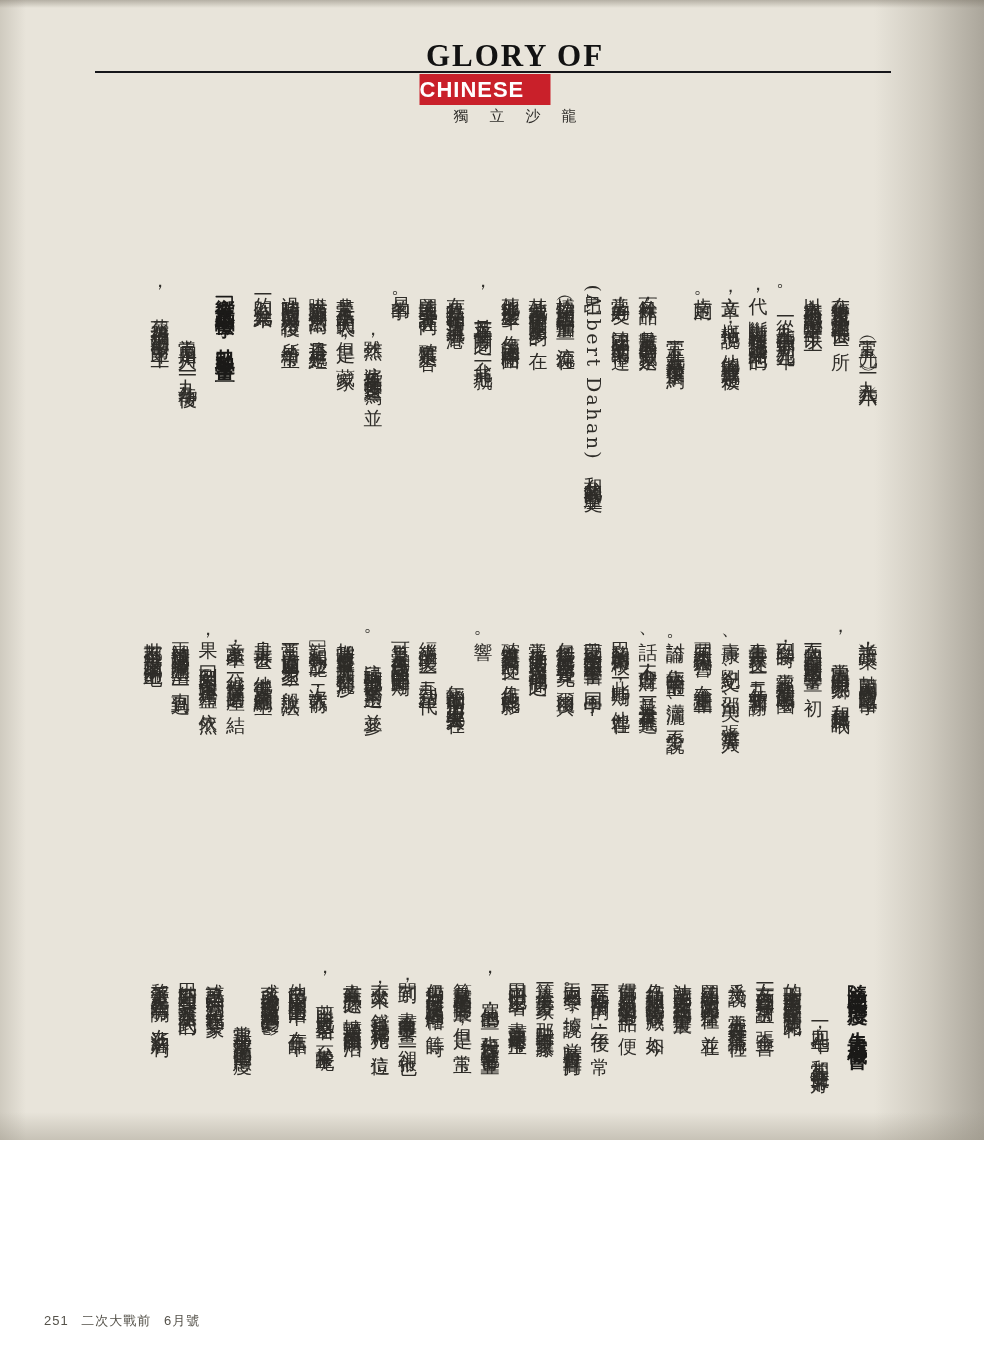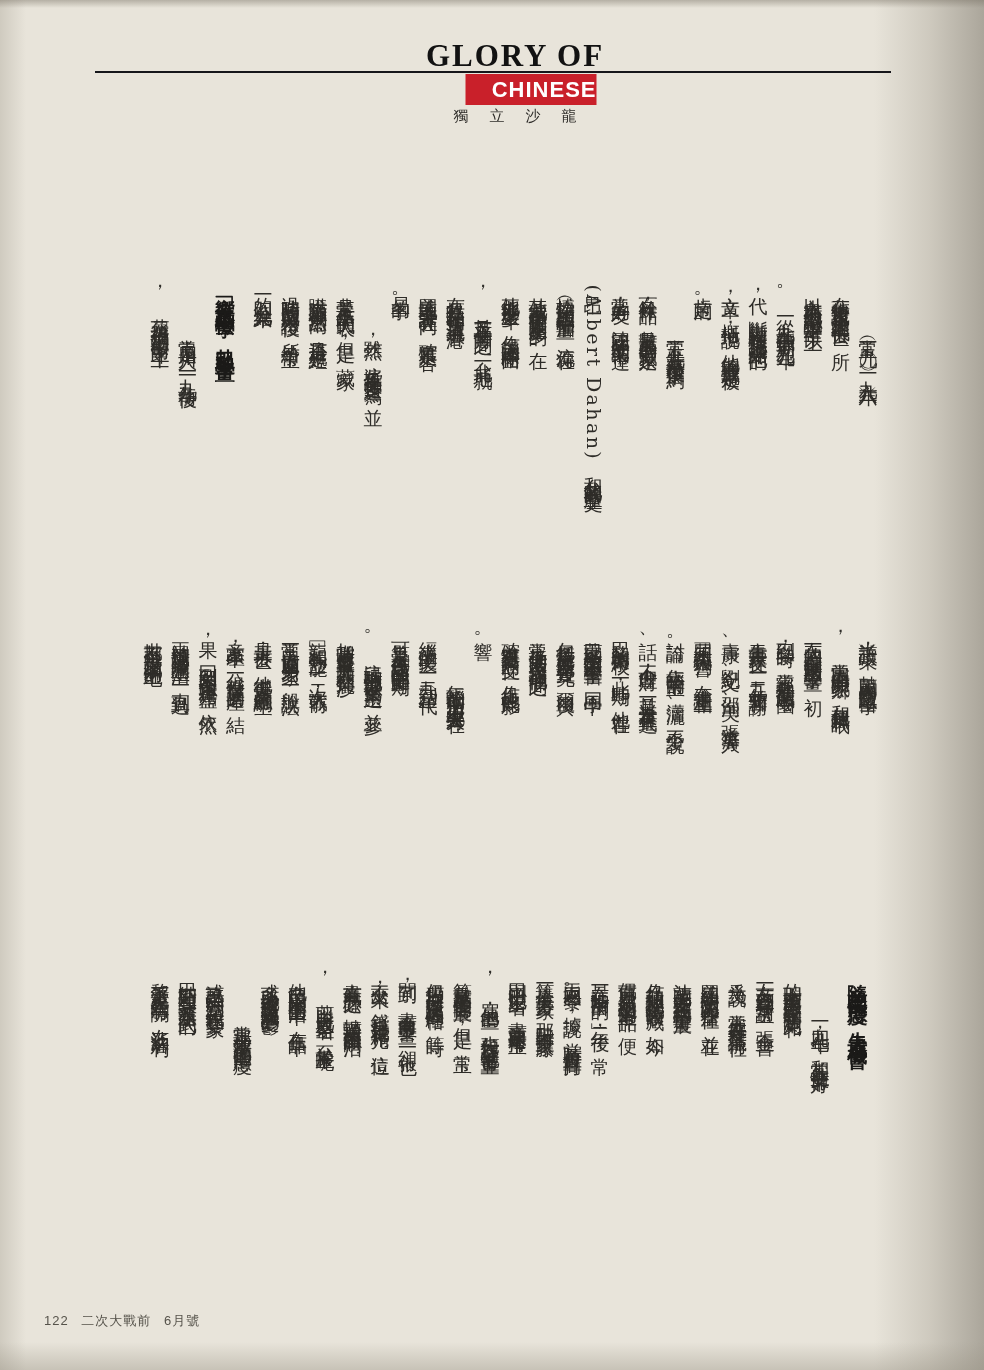--- a/index.html
+++ b/index.html
@@ -3,43 +3,43 @@
 <meta charset="utf-8">
 <style>
   html,body{margin:0;padding:0;}
   body{
     width:984px;height:1370px;
     font-family:"DejaVu Serif", serif;
     overflow:hidden;
   }
   .page{
     position:relative;
-    width:984px;height:1370px;
+    width:984px;height:1140px;
     background:
       linear-gradient(to bottom, rgba(120,113,100,0.45), rgba(120,113,100,0) 8px),
       linear-gradient(to top, rgba(150,144,130,0.40), rgba(150,144,130,0) 28px),
       linear-gradient(to right, rgba(150,144,130,0.30), rgba(150,144,130,0) 26px),
       linear-gradient(to left, rgba(110,104,92,0.50), rgba(140,134,120,0.28) 55px, rgba(150,144,130,0) 110px),
       #e8e4da;
   }
   
   .glory{
     position:absolute; top:38px; left:515px; transform:translateX(-50%);
     font-family:"Liberation Serif", serif;
     font-weight:700; font-size:31px; letter-spacing:2px; color:#121212;
     white-space:nowrap;
   }
   .rule{
     position:absolute; top:71px; left:95px; right:93px; height:2px;
     background:#16161a;
   }
   .red-badge{
-    position:absolute; top:74px; left:531px; transform:translateX(-50%);
+    position:absolute; top:74px; left:485px; transform:translateX(-50%);
     width:131px; height:31px;
-    display:flex; align-items:center; justify-content:flex-end;
+    display:flex; align-items:center; justify-content:flex-start;
   }
   .red-badge .badge-text{
     font-family:"Liberation Sans", sans-serif;
     font-weight:700; font-size:22px; letter-spacing:1px; color:#ffffff;
     line-height:31px;
   }
   .subtitle{
     position:absolute; top:107px; left:515px; transform:translateX(-50%);
     font-size:15px; color:#2d2b28; white-space:nowrap;
   }
@@ -168,18 +168,18 @@
 ，藤田自此大享盛名。至於常玉呢？
 他自己陷入困頓的生活中，在作品中
 或多或少地透露出飄流異國的憂鬱。
 　　常玉那種放蕩不羈的生活態度，
 或許是由於二〇到三〇年代在巴黎蒙
 巴納斯區和一票「波希米亞」式的巴
 黎派畫家一起生活有關，在淡泊名利</div>
   </div>
 
   <div class="footer">
-    <span>122</span>
+    <span>251</span>
     <span>二次大戰前</span>
     <span>6月號</span>
   </div>
 
 </div>
 
 </body></html>

